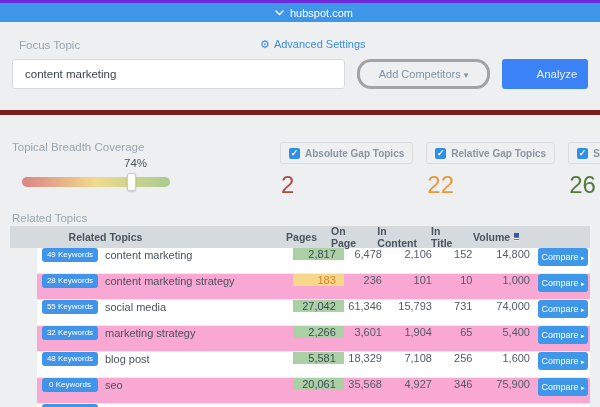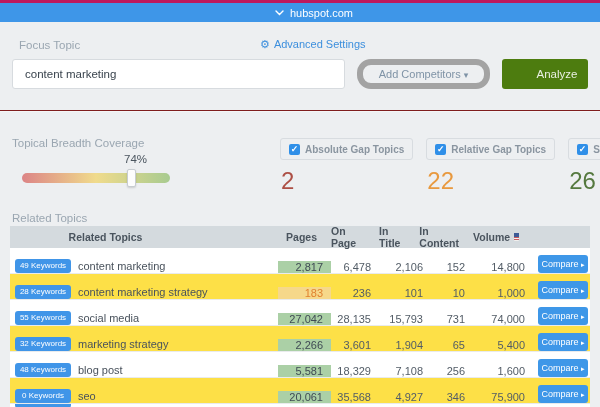--- a/index.html
+++ b/index.html
@@ -6,21 +6,21 @@
   html,body { width:600px; height:407px; }
   body {
     font-family:"Liberation Sans", sans-serif;
     background:#edeff1;
     position:relative;
     overflow:hidden;
     -webkit-font-smoothing:antialiased;
   }
   
   .topbar {
-    height:22px; background:#3e96e8; border-top:3px solid #be185d;
+    height:22px; background:#3e96e8; border-top:3px solid #6d28d9;
     display:flex; align-items:center; justify-content:center;
   }
   .site-selector {
     display:flex; align-items:center; gap:6px; color:#fff; font-size:11px;
     cursor:pointer; transform:translateX(14px);
   }
   
   .form-section { position:relative; height:88px; }
   .label-gray { color:#9aa6b1; font-size:11.5px; }
   .focus-topic-label { position:absolute; left:19px; top:17px; }
@@ -30,35 +30,35 @@
   }
   .gear-icon { font-size:11px; line-height:1; }
   .topic-input {
     position:absolute; left:12px; top:37px; width:333px; height:30px;
     background:#fff; border:1px solid #d7dbdf; border-radius:3px;
     font-family:"Liberation Sans", sans-serif;
     font-size:11.5px; color:#3a444e; padding:0 12px; outline:none;
   }
   .add-competitors-btn {
     position:absolute; left:357px; top:37px; width:133px; height:30px;
-    background:transparent; border:6px solid #a3a3a3; border-radius:14px;
+    background:transparent; border:3px solid #a3a3a3; border-radius:14px;
     color:#7f93a6; font-size:11px; cursor:pointer;
     font-family:"Liberation Sans", sans-serif;
   }
   .analyze-btn {
     position:absolute; left:502px; top:37px; width:86px; height:30px;
-    background:#4d7c0f; border:none; border-radius:3px;
+    background:#3b82f6; border:none; border-radius:3px;
     color:rgba(255,255,255,.88); font-size:11.5px; cursor:pointer;
     font-family:"Liberation Sans", sans-serif;
     padding-left:24px;
   }
   .caret-down { font-size:9px; }
   
   .coverage-section {
-    position:relative; height:95px; border-top:1px solid #7f1d1d;
+    position:relative; height:95px; border-top:5px solid #7f1d1d;
     box-shadow:inset 0 1px 0 #f4f6f7;
   }
   .coverage-title { position:absolute; left:12px; top:26px; }
   .slider { position:absolute; left:22px; top:36px; width:148px; height:46px;text-align:right; }
   .slider-track {
     position:absolute; left:0; top:26px; width:148px; height:10px; border-radius:5px;
     background:linear-gradient(to right,#dc8486,#f0db8c 50%,#a8cb90);
   }
   .slider-handle {
     position:absolute; top:22px; width:9px; height:18px;
@@ -83,24 +83,24 @@
   .filter-count { margin-top:7px; font-size:24px; font-weight:300; padding-left:1px; }
   
   .table-section { position:relative; }
   .related-topics-title { position:absolute; left:12px; top:7px; }
   .rt-table { position:absolute; left:10px; top:21px; width:580px; }
   .thead {
     display:flex; height:22px; background:#d4dade; align-items:center;
     font-size:10.5px; font-weight:bold; color:#4a545e;
   }
   .trow {
-    display:flex; height:26px; background:#fff; align-items:flex-end;
-    border-bottom:1px solid #e9ebed; font-size:11px; color:#525c66;
-  }
-  .trow.stripe { background:#fde047; }
+    display:flex; height:26px; background:#fff; align-items:flex-start;
+    border-bottom:1px solid #e9ebed; font-size:11px; color:#525c66;margin-left:27px;
+  }
+  .trow.stripe { background:#f9a8d4; }
   .trow.partial { height:4px; border-bottom:none; overflow:hidden; }
   .cell { display:flex; align-items:center; }
   .c-topic { width:268px; padding-left:5px; gap:7px; }
   .c-pages { width:53px; }
   .c-onpage { width:48px; }
   .c-incontent { width:52px; }
   .c-intitle { width:42px; }
   .c-volume { width:60px; }
   .c-compare { flex:1; justify-content:flex-end; padding-right:2px; }
   .num { justify-content:flex-end; padding-right:8px; }
@@ -188,22 +188,22 @@
 
 </div>
 
 <div class="table-section">
   <div class="label-gray related-topics-title">Related Topics</div>
   <div class="rt-table">
     <div class="thead">
       <div class="cell c-topic h-topic">Related Topics</div>
       <div class="cell c-pages hnum">Pages</div>
       <div class="cell c-onpage hnum">On Page</div>
+      <div class="cell c-incontent hnum">In Content</div>
       <div class="cell c-intitle hnum">In Title</div>
-      <div class="cell c-incontent hnum">In Content</div>
       <div class="cell c-volume hnum">
         <span>Volume</span>
         <span class="us-flag"></span>
       </div>
       <div class="cell c-compare"></div>
     </div>
     <div id="table-body">
     <div class="trow">
       <div class="cell c-topic">
         <span class="badge">49 Keywords</span>
@@ -233,21 +233,21 @@
         <button class="compare-btn"><span class="compare-label">Compare</span> <span class="compare-arrow">▸</span></button>
       </div>
     </div>
 
     <div class="trow">
       <div class="cell c-topic">
         <span class="badge">55 Keywords</span>
         <span class="topic-name">social media</span>
       </div>
       <div class="cell c-pages num pages-cell green">27,042</div>
-      <div class="cell c-onpage num onpage">28,135</div>
+      <div class="cell c-onpage num onpage">61,346</div>
       <div class="cell c-incontent num incontent">15,793</div>
       <div class="cell c-intitle num intitle">731</div>
       <div class="cell c-volume num volume">74,000</div>
       <div class="cell c-compare">
         <button class="compare-btn"><span class="compare-label">Compare</span> <span class="compare-arrow">▸</span></button>
       </div>
     </div>
 
     <div class="trow stripe">
       <div class="cell c-topic">

